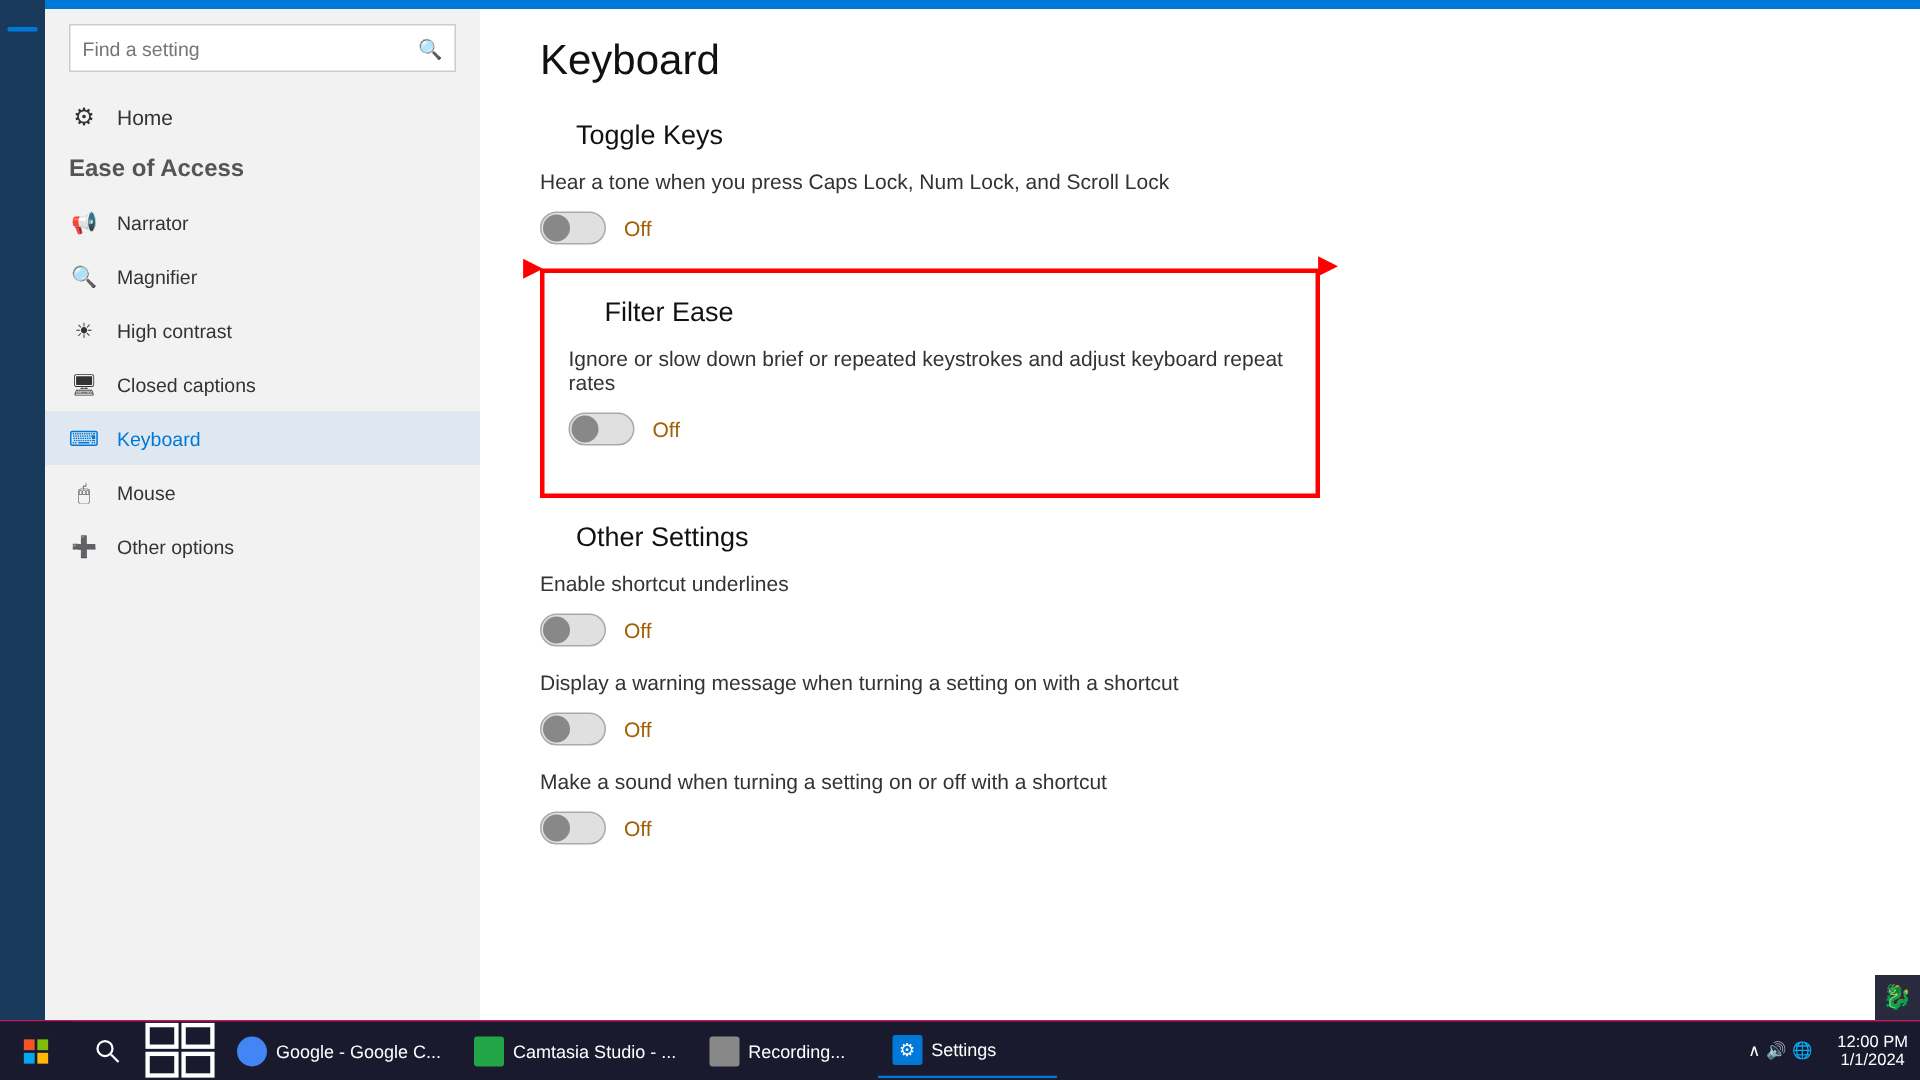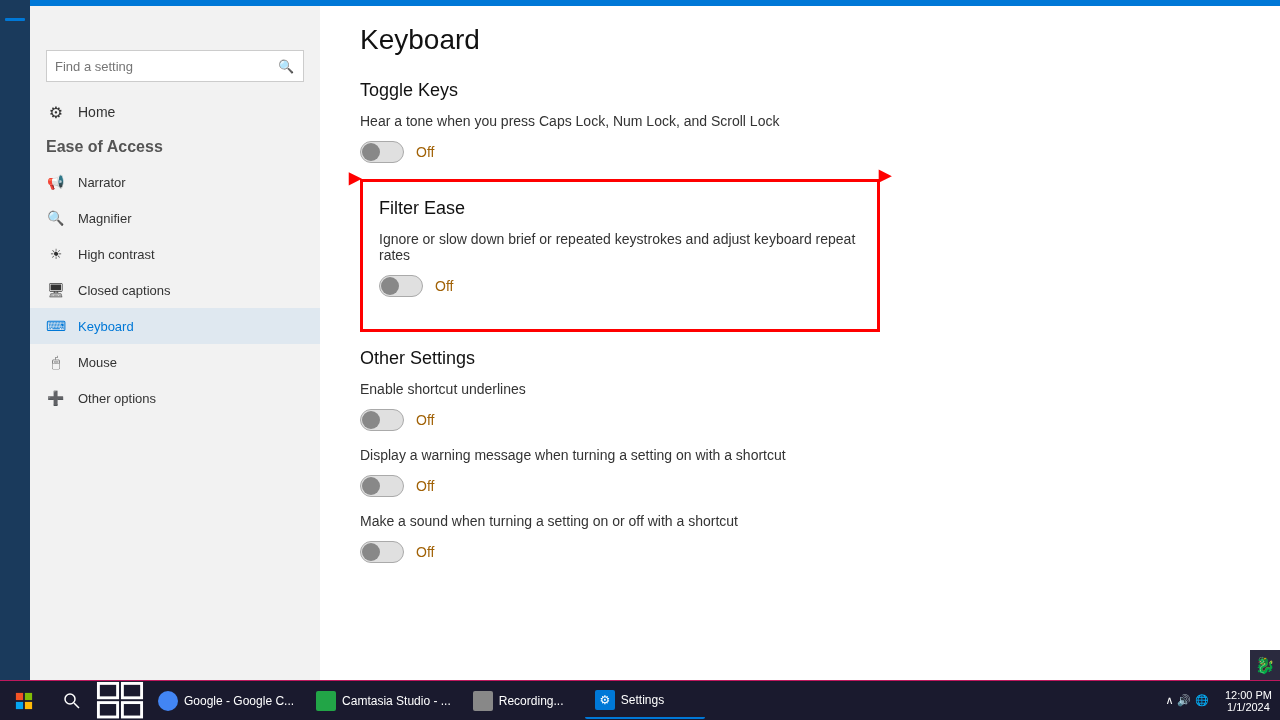--- a/index.html
+++ b/index.html
@@ -114,21 +114,20 @@
       display: flex;
       flex-direction: row;
     }
 
     
     .nav-sidebar {
       width: 290px;
       background: #f2f2f2;
       padding: 8px 0;
       flex-shrink: 0;
-      margin-top: 34px;
     }
     .nav-search-container {
       padding: 8px 16px 12px 16px;
     }
     .nav-search {
       width: 100%;
       height: 32px;
       border: 1px solid #ccc;
       background: white;
       display: flex;
@@ -198,20 +197,21 @@
       font-weight: 300;
       color: #111;
       margin-bottom: 24px;
     }
 
     .section-title {
       font-size: 18px;
       font-weight: 400;
       color: #111;
       margin-bottom: 12px;
+      margin-left: 24px;
     }
 
     .setting-description {
       font-size: 14px;
       color: #333;
       margin-bottom: 12px;
       max-width: 600px;
     }
 
     .toggle-row {

